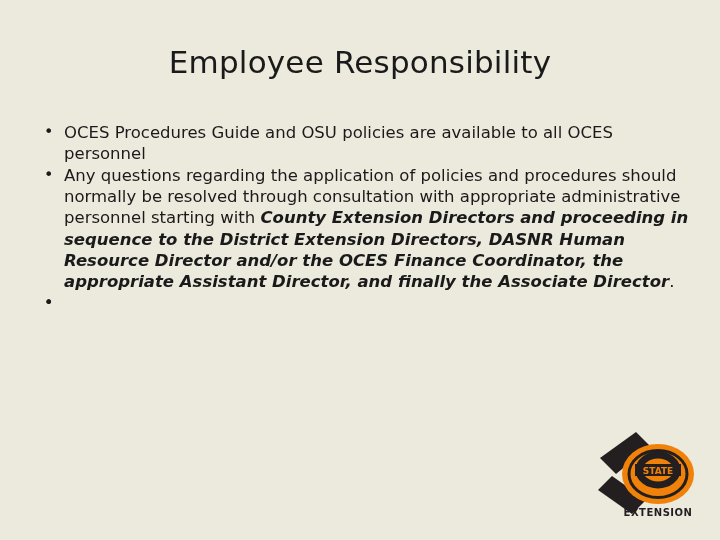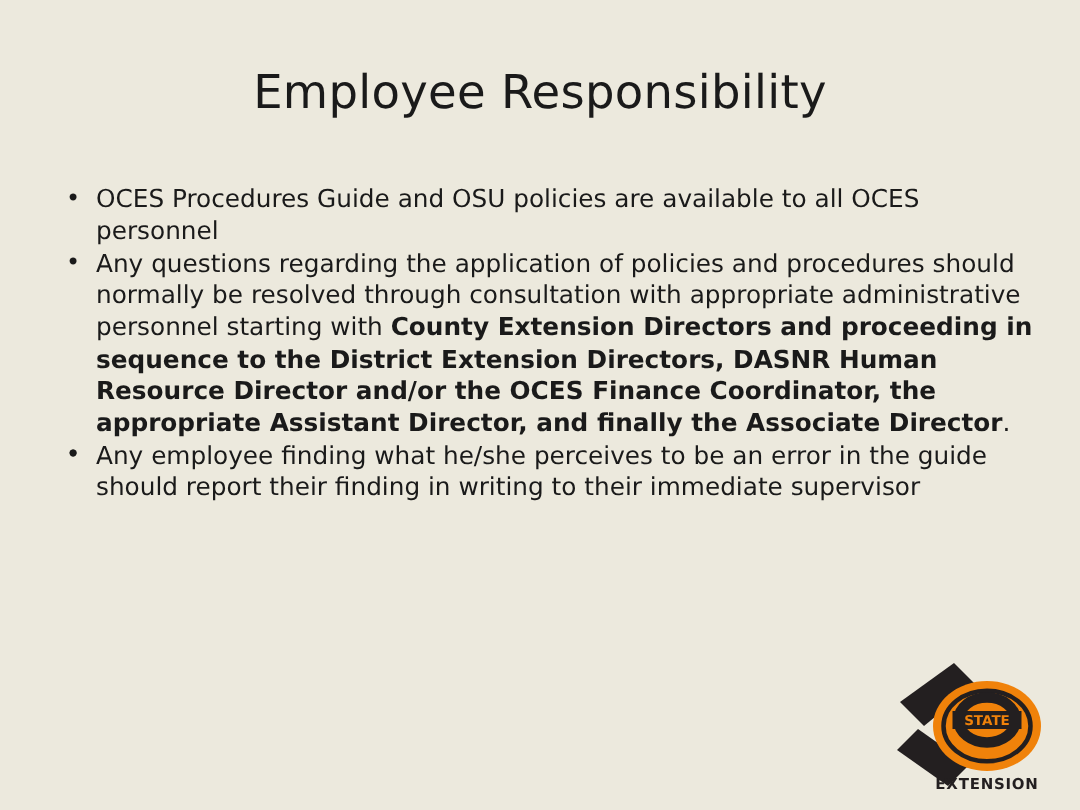--- a/index.html
+++ b/index.html
@@ -51,26 +51,27 @@
   }
   ul.bullets > li .dot {
     position: absolute;
     left: 14px;
     top: 0;
     font-size: 16px;
     line-height: 1.28;
     color: #1a1a1a;
   }
   .bi {
+    font-style: italic;
     font-weight: bold;
   }
   .logo {
     position: absolute;
     right: 16px;
-    bottom: 6px;
+    bottom: 16px;
     width: 112px;
     height: 96px;
   }
 </style>
 </head>
 <body>
 
 <div class="slide">
 
   <div class="slide-title">Employee Responsibility</div>
@@ -87,21 +88,20 @@
         <span class="dot">•</span>
         <span>Any questions regarding the application of policies and procedures should normally be resolved through consultation with appropriate administrative personnel starting with </span><span class="bi">County Extension Directors and proceeding in sequence to the District Extension Directors, DASNR Human Resource Director and/or the OCES Finance Coordinator, the appropriate Assistant Director, and finally the Associate Director</span><span>.</span>
       </li>
 
       <li>
         <span class="dot">•</span>
       </li>
 
       <li>
         <span class="dot">•</span>
-        <span>Any employee finding what he/she perceives to be an error in the guide should report their finding in writing to their immediate supervisor</span>
       </li>
 
     </ul>
   </div>
 
   <div class="logo">
     <svg viewBox="0 0 112 96" width="112" height="96">
 
       <polygon points="8,30 44,4 58,18 24,46" fill="#231f20"></polygon>
       <polygon points="6,62 40,86 54,72 20,48" fill="#231f20"></polygon>

